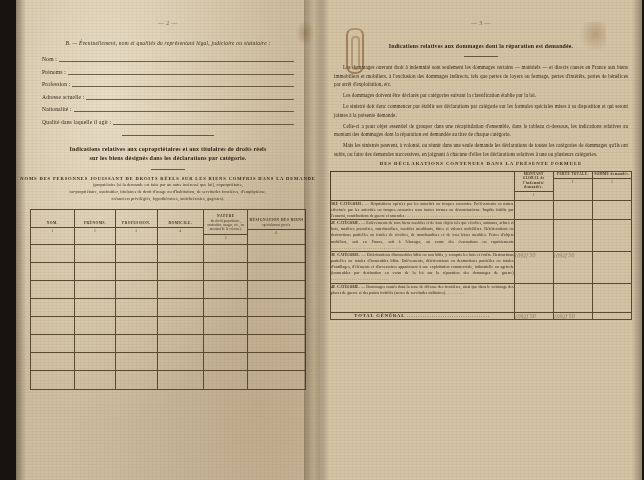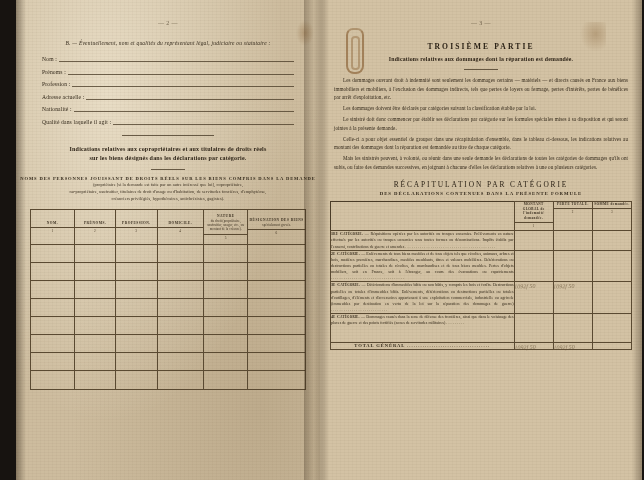--- a/index.html
+++ b/index.html
@@ -330,32 +330,30 @@
         </table>
     </div>
   </div>
 
   <div class="sheet right">
     <div class="grain"></div>
 
     <div class="pageno">— 3 —</div>
 
     <div style="margin-top:42px;padding:0 14px;">
-      <div class="part-title">TROISIÈME PARTIE</div>
       <div class="part-sub" style="font-size:5.8px;margin-top:4px;">Indications relatives aux dommages dont la réparation est demandée.</div>
 
       <div class="hr-mini"></div>
 
       <p class="para">Les dommages ouvrant droit à indemnité sont seulement les dommages certains — matériels — et directs causés en France aux biens immobiliers et mobiliers, à l'exclusion des dommages indirects, tels que pertes de loyers ou fermage, pertes d'intérêts, pertes de bénéfices par arrêt d'exploitation, etc.</p>
       <p class="para">Les dommages doivent être déclarés par catégories suivant la classification établie par la loi.</p>
       <p class="para">Le sinistré doit donc commencer par établir ses déclarations par catégorie sur les formules spéciales mises à sa disposition et qui seront jointes à la présente demande.</p>
       <p class="para">Celle-ci a pour objet essentiel de grouper dans une récapitulation d'ensemble, dans le tableau ci-dessous, les indications relatives au montant des dommages dont la réparation est demandée au titre de chaque catégorie.</p>
       <p class="para">Mais les sinistrés peuvent, à volonté, ou réunir dans une seule demande les déclarations de toutes les catégories de dommages qu'ils ont subis, ou faire des demandes successives, en joignant à chacune d'elles les déclarations relatives à une ou plusieurs catégories.</p>
 
-      <div class="recap-title">RÉCAPITULATION PAR CATÉGORIE</div>
       <div class="recap-sub">DES DÉCLARATIONS CONTENUES DANS LA PRÉSENTE FORMULE</div>
     </div>
 
     <table class="rtbl">
       <tbody>
           <tr>
         <td style="border:none;border-right:.7px solid #5a4a32;border-top:none;border-left:none;"></td>
         <td class="rh" style="width:13%">
           <span>MONTANT GLOBAL de l'indemnité demandée.</span>
           <span class="rnum">1</span>

